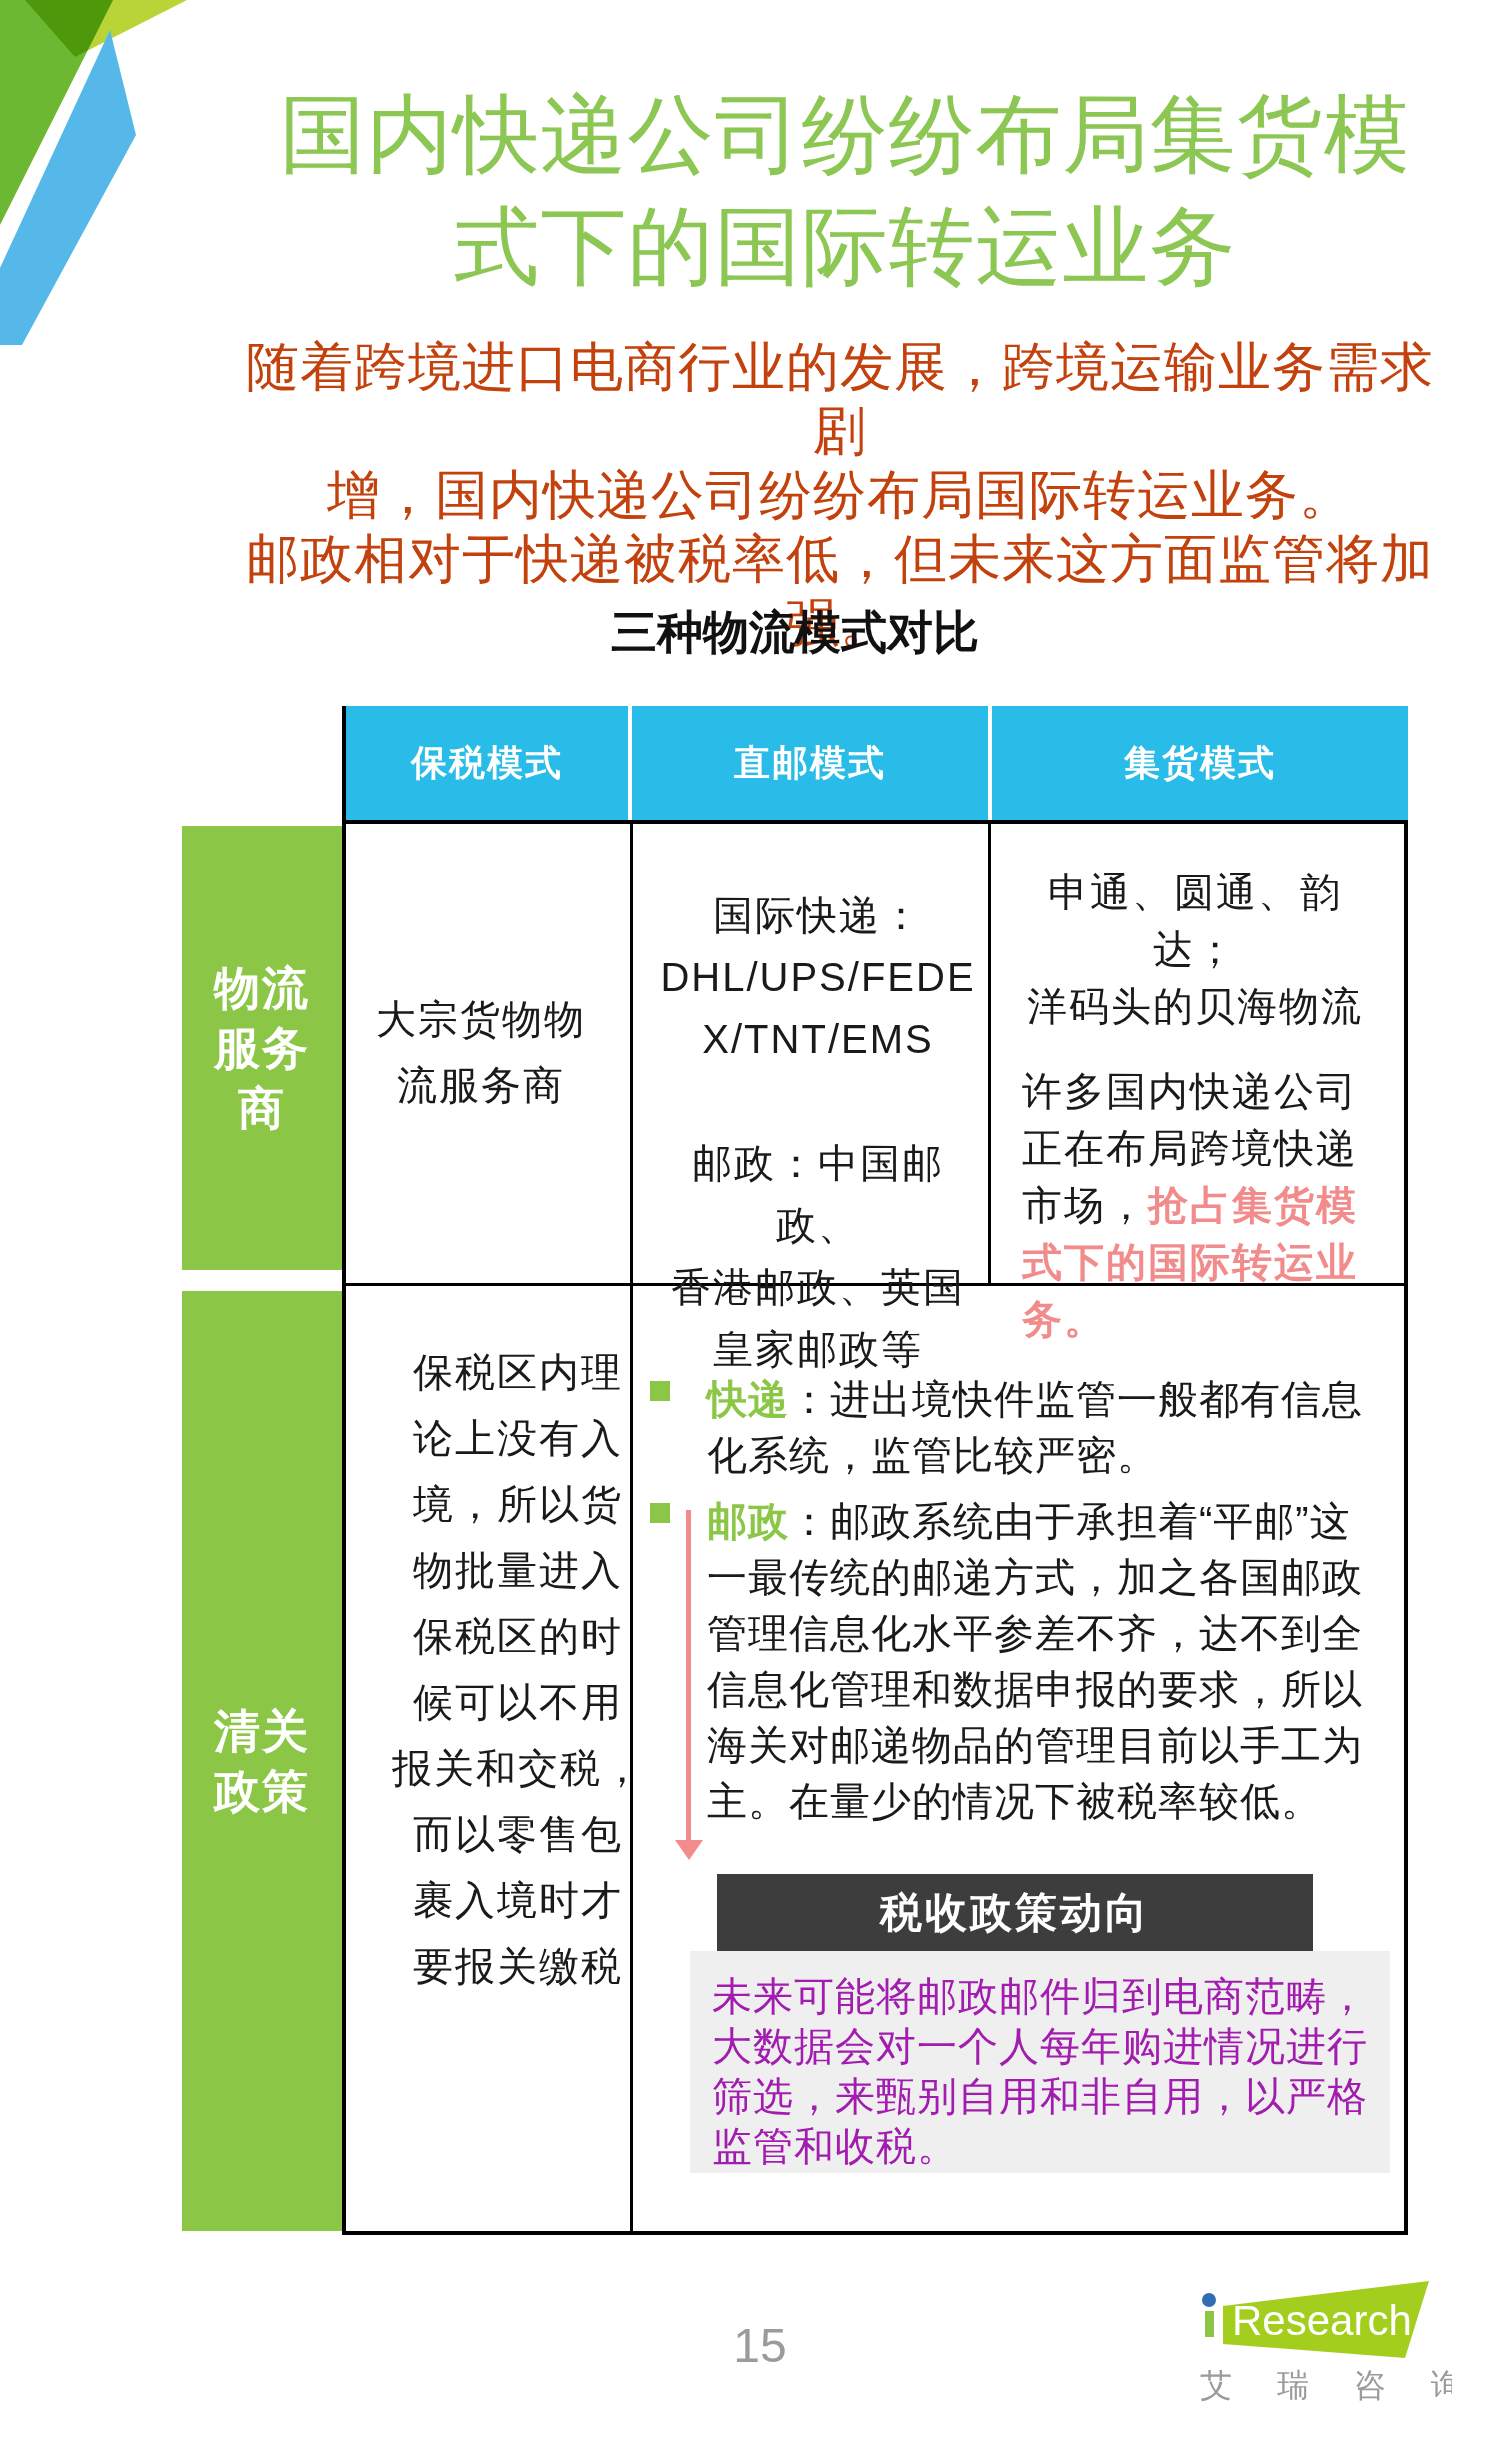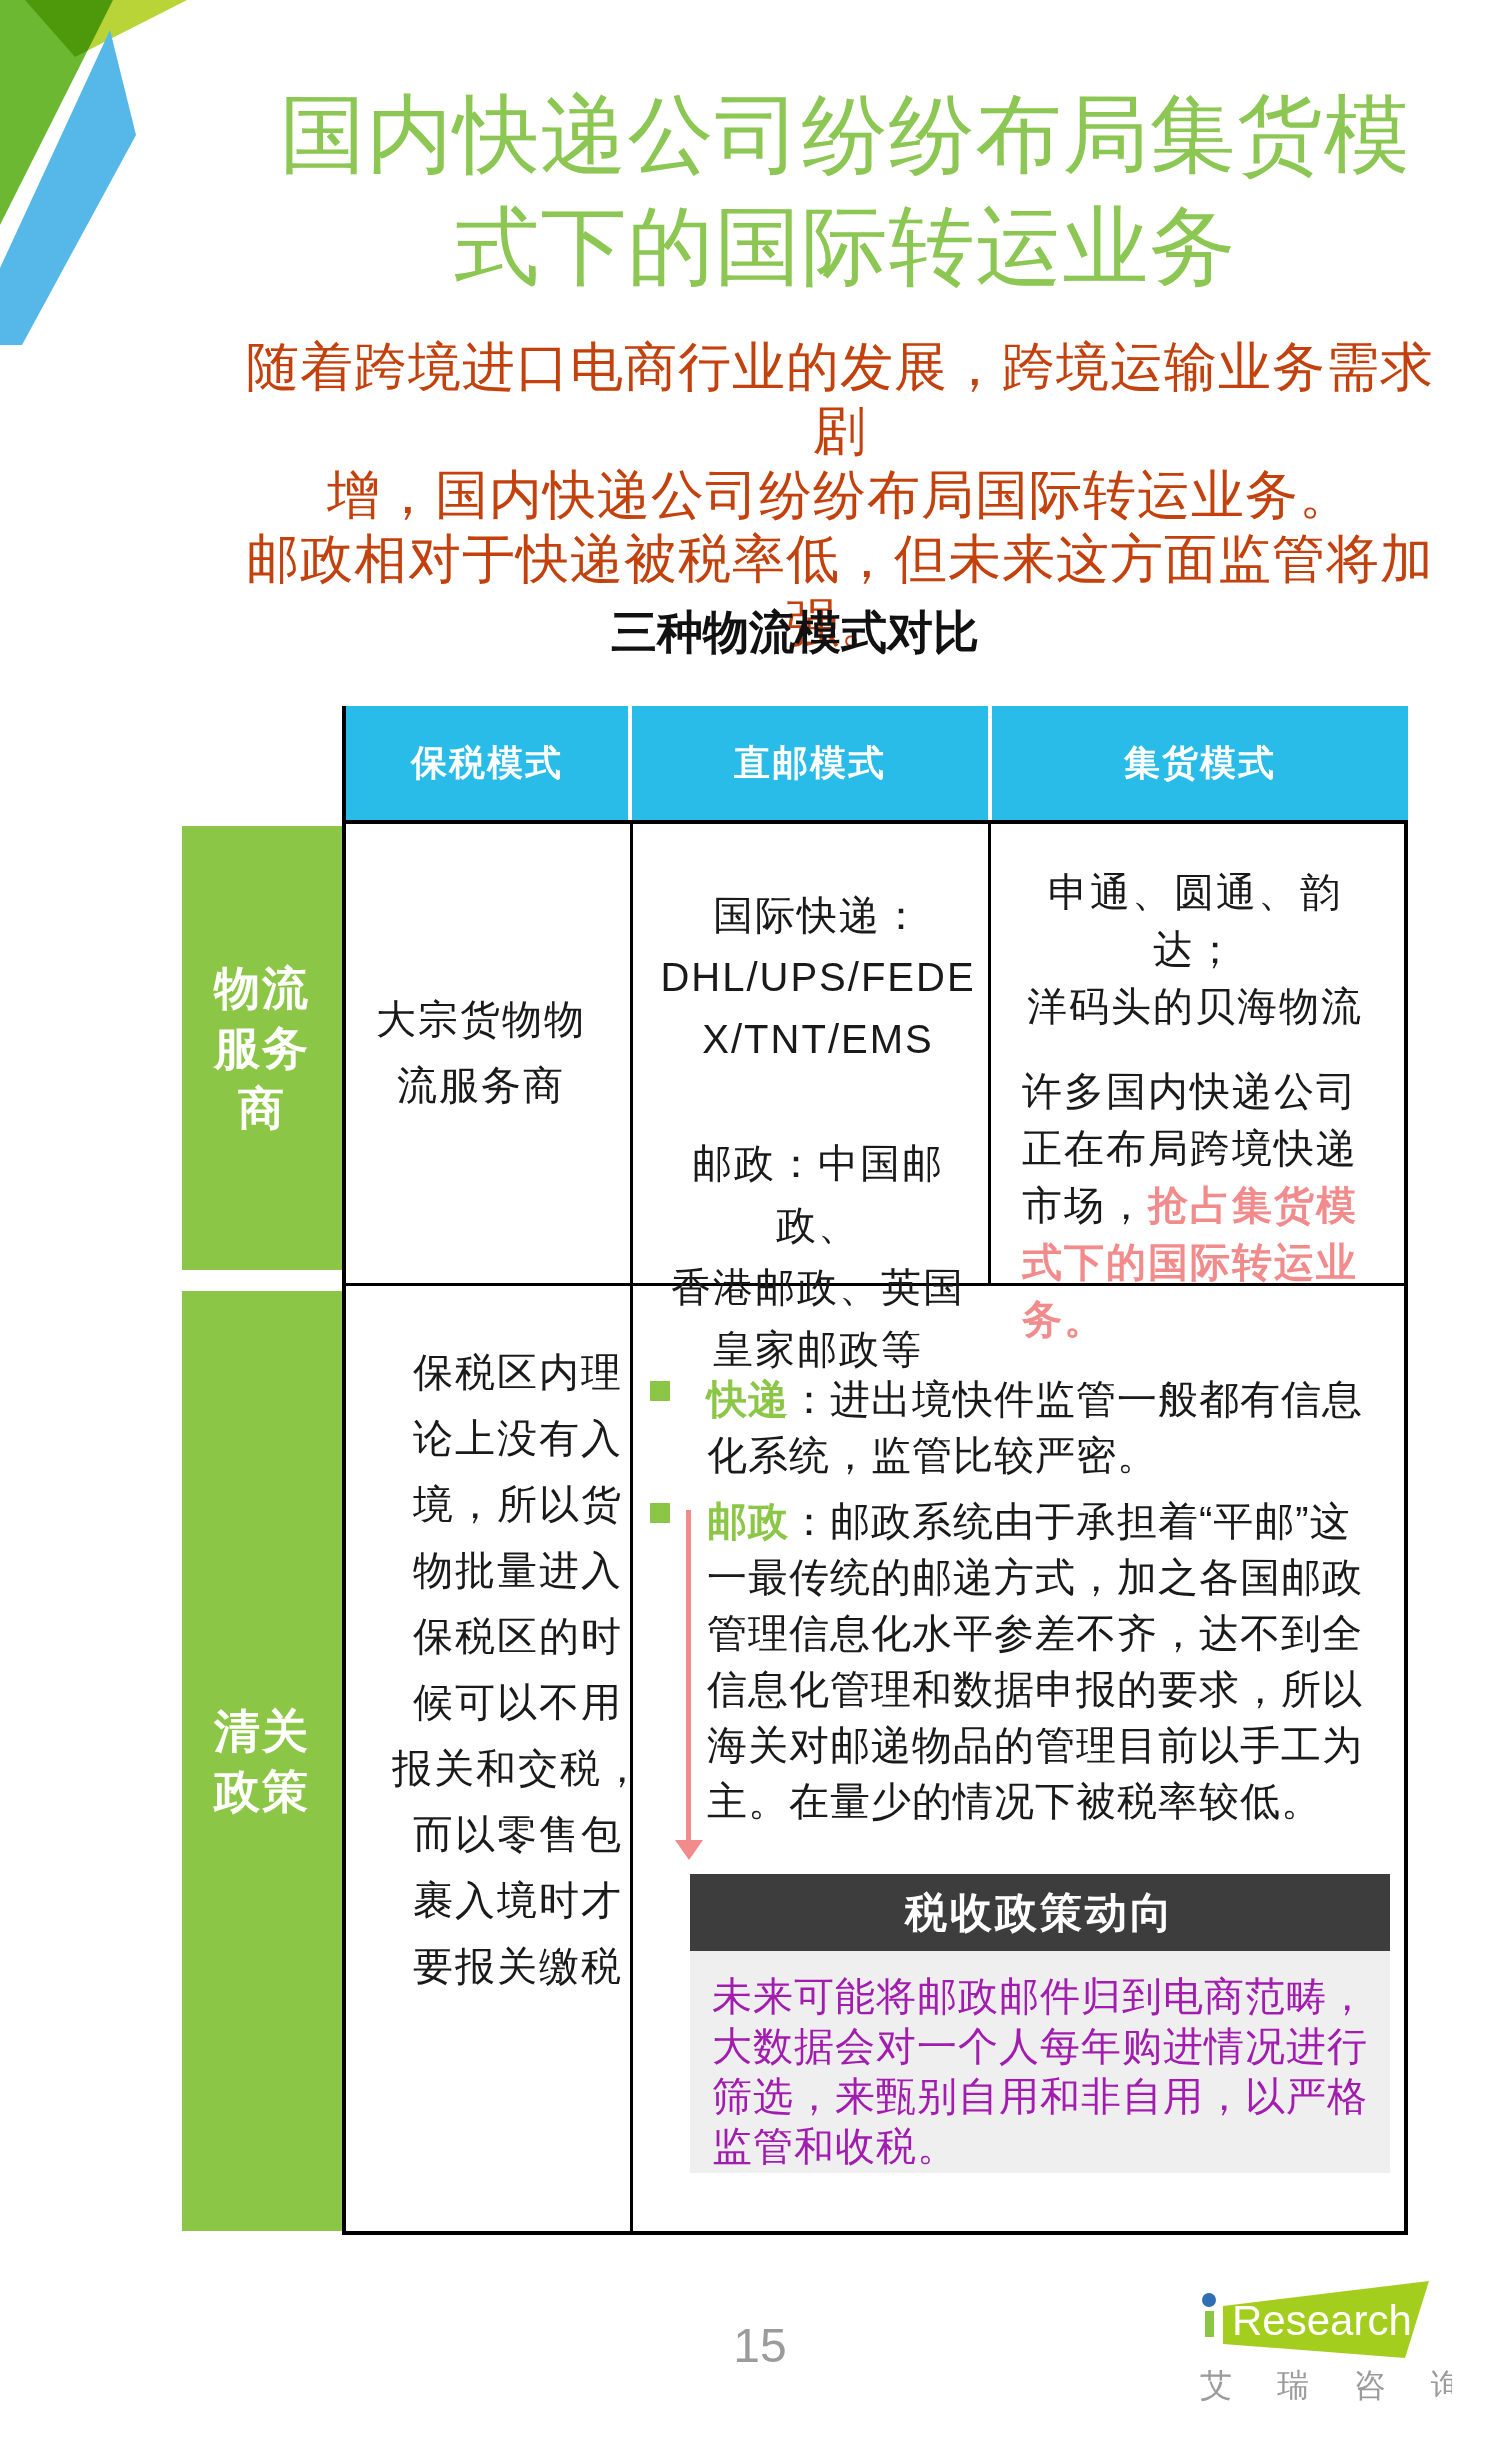--- a/index.html
+++ b/index.html
@@ -30,21 +30,21 @@
   .bsq{position:absolute;left:0;top:10px;width:20px;height:20px;background:#8CC646;}
   .blabel{color:#8CC646;font-weight:bold;}
 
   .hl{color:#F28B8B;font-weight:bold;}
 
   
   .arrow-line{left:504px;top:804px;width:5px;height:330px;background:#F28B8B;}
   .arrow-head{left:493px;top:1134px;width:0;height:0;border-left:14px solid transparent;
               border-right:14px solid transparent;border-top:20px solid #F28B8B;}
 
-  .policy-title{left:508px;top:1168px;width:700px;height:77px;background:#3D3D3D;color:#fff;
+  .policy-title{left:535px;top:1168px;width:596px;height:77px;background:#3D3D3D;color:#fff;
                 font-size:42px;font-weight:bold;display:flex;align-items:center;justify-content:center;letter-spacing:3px;}
   .policy-body{left:508px;top:1245px;width:700px;height:222px;background:#EFEFEF;color:#a21caf;
                font-size:40px;line-height:50px;letter-spacing:1px;box-sizing:border-box;padding:20px 22px;}
 
   .pagenum{left:640px;top:2318px;width:240px;text-align:center;font-size:48px;color:#9B9B9B;}
 </style>
 </head>
 <body>
 
 <div class="page">

